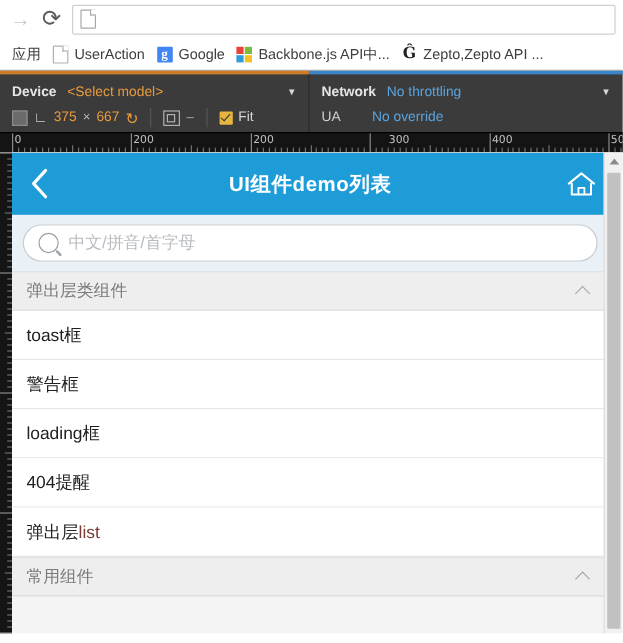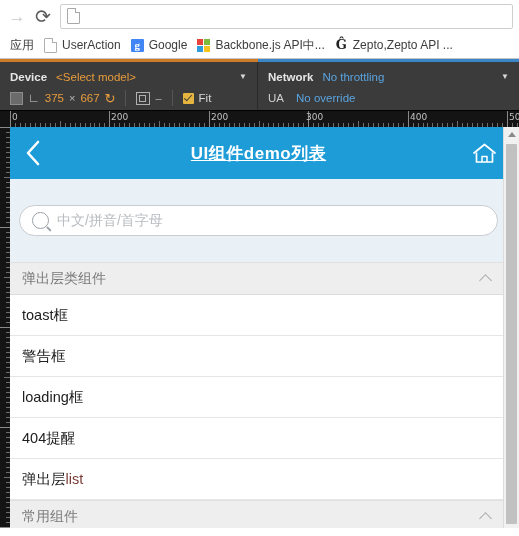--- a/index.html
+++ b/index.html
@@ -365,34 +365,33 @@
   }
   .m-back svg { display: block; }
   .m-title {
     flex: 1 1 auto;
     text-align: center;
     color: #ffffff;
     font-size: 17px;
     font-weight: bold;
     letter-spacing: 0.5px;
     white-space: nowrap;
-    text-decoration: underline;
   }
   .m-home {
     width: 46px;
     height: 52px;
     display: flex;
     align-items: center;
     justify-content: center;
     flex: 0 0 auto;
   }
 
   .search-wrap {
     background: #eaf1f6;
-    padding: 26px 9px;
+    padding: 8px 9px;
     box-sizing: border-box;
   }
   .search-box {
     height: 31px;
     border: 1px solid #c9cdd1;
     border-radius: 16px;
     background: #ffffff;
     display: flex;
     align-items: center;
     padding: 0 12px;
@@ -571,21 +570,21 @@
       </div>
     </div>
 
     <div class="dt-panel network">
       <div class="dt-row">
         <span class="dt-label">Network</span>
         <span class="dt-value blue">No throttling</span>
         <span class="dt-caret">▼</span>
       </div>
       <div class="dt-row2">
-        <span class="dt-label" style="font-weight:normal;color:#cfcfcf;margin-right:7px;">UA</span>
+        <span class="dt-label" style="font-weight:normal;color:#cfcfcf;margin-right:21px;">UA</span>
         <span class="dt-value blue">No override</span>
       </div>
     </div>
   </div>
 
   <div class="ruler-h" id="ruler-h">
       <div class="tick major" style="left: 10px;"></div>
       <div class="tick minor" style="left: 15px;"></div>
       <div class="tick minor" style="left: 20px;"></div>
       <div class="tick minor" style="left: 25px;"></div>
@@ -684,21 +683,21 @@
       <div class="tick minor" style="left: 487px;"></div>
       <div class="tick minor" style="left: 492px;"></div>
       <div class="tick minor" style="left: 497px;"></div>
       <div class="tick minor" style="left: 502px;"></div>
       <div class="tick major" style="left: 507px;"></div>
       <div class="tick minor" style="left: 512px;"></div>
       <div class="tick minor" style="left: 517px;"></div>
       <div class="lbl" style="left: 12px;">0</div>
       <div class="lbl" style="left: 111px;">200</div>
       <div class="lbl" style="left: 211px;">200</div>
-      <div class="lbl" style="left: 306px; text-align: right;">300</div>
+      <div class="lbl" style="left: 324px; text-align: right;">300</div>
       <div class="lbl" style="left: 410px;">400</div>
       <div class="lbl" style="left: 509px;">50</div>
     </div>
 </div>
 
 <div class="viewport-wrap">
 
   <div class="ruler-v" id="ruler-v">
       <div class="tick major" style="top: 0px;"></div>
       <div class="tick minor" style="top: 5px;"></div>

